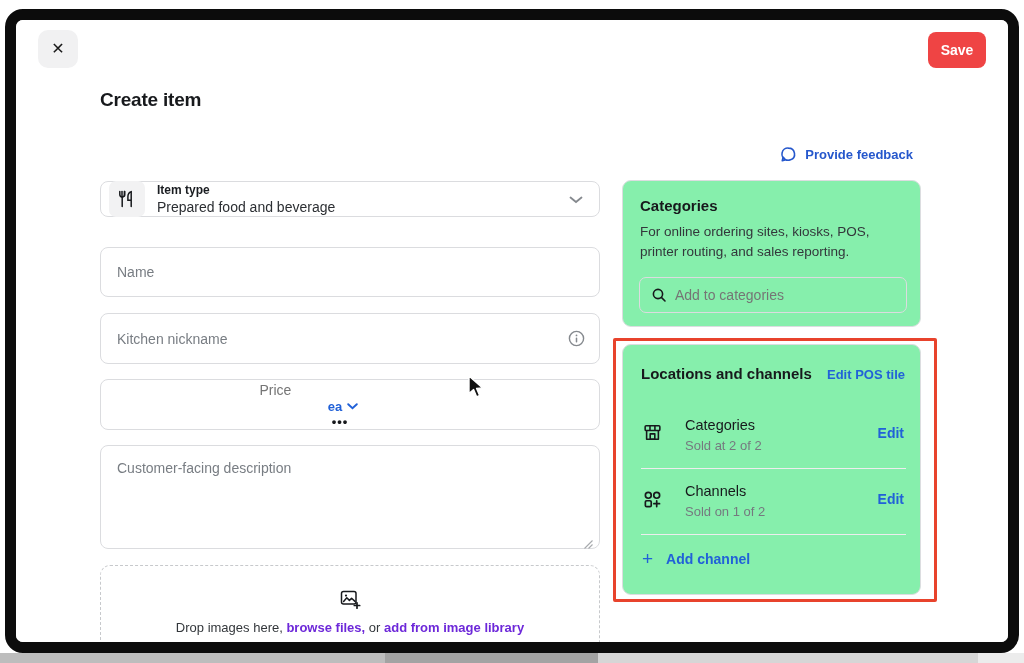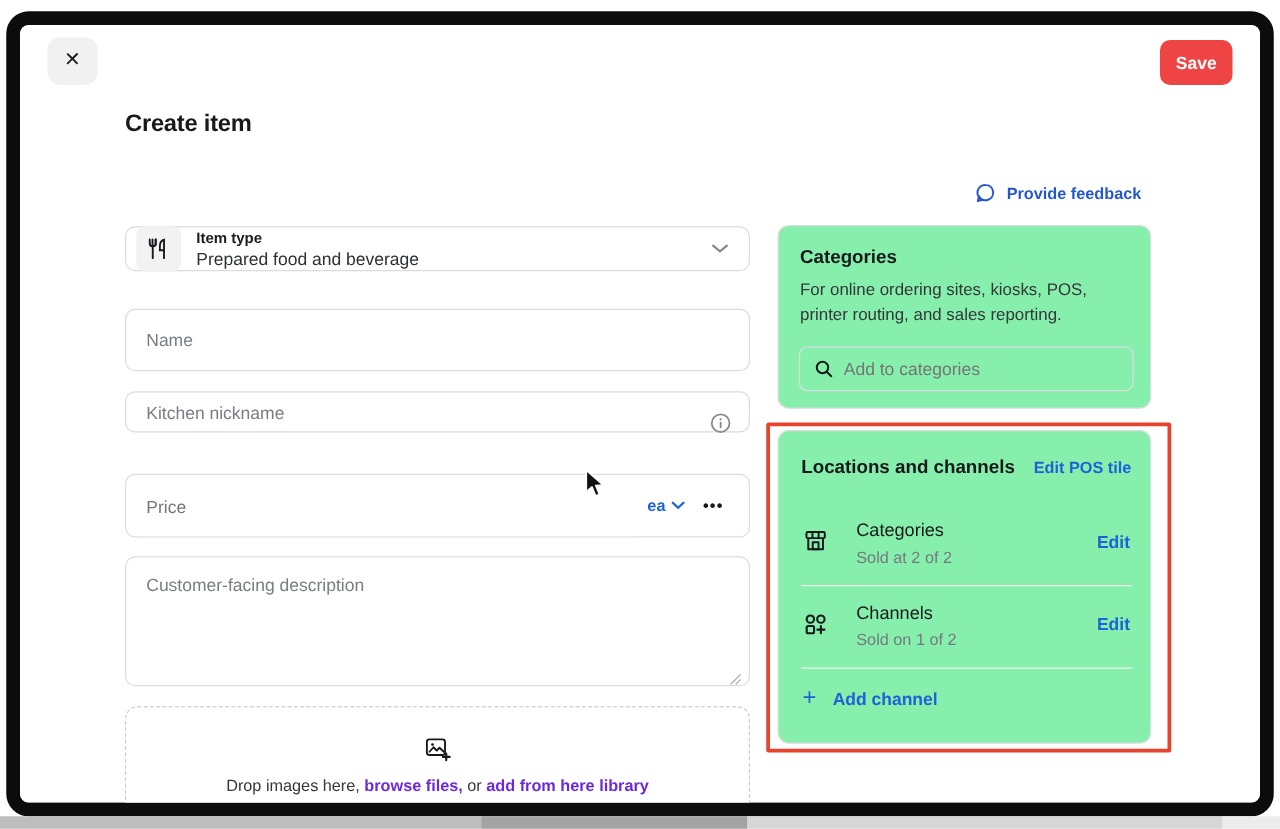--- a/index.html
+++ b/index.html
@@ -36,24 +36,24 @@
   .itemtype-text { margin-left:12px; flex:1; }
   .itemtype-label { font-size:12px; font-weight:700; color:#1a1d21; }
   .itemtype-value { font-size:14px; color:#2c2f33; margin-top:2px; }
   .itemtype-chevron { margin-right:16px; }
 
   .text-input { position:absolute; left:84px; width:500px; height:50px; background:#fff;
                 border:1px solid #dbdcdf; border-radius:8px; padding:0 16px;
                 font-size:14px; color:#1a1a1a; font-family:"Liberation Sans",sans-serif; }
   .text-input::placeholder, textarea::placeholder { color:#787d83; opacity:1; }
   .name-field    { top:227px; }
-  .kitchen-field { top:293px; height:33px; }
+  .kitchen-field { top:293px; height:51px; }
   .info-icon { position:absolute; left:552px; top:310px; }
 
-  .price-wrap { top:359px; height:51px; display:flex; align-items:center; }
+  .price-wrap { top:359px; height:51px; display:flex; align-items:center;flex-direction:column; }
   .price-input { border:none; outline:none; flex:1; height:100%; font-size:14px;
                  border-radius:8px; padding:0 16px; font-family:"Liberation Sans",sans-serif; }
   .unit-btn { display:flex; align-items:center; gap:5px; background:none; border:none;
               cursor:pointer; color:#2161d8; font-size:13px; font-weight:700; margin-right:14px; }
   .more-btn { background:none; border:none; cursor:pointer; font-size:13px; letter-spacing:1px;
               color:#17191c; font-weight:700; margin-right:20px; }
 
   .desc-field { position:absolute; left:84px; top:425px; width:500px; height:104px;
                 border:1px solid #dbdcdf; border-radius:8px; padding:14px 16px;
                 font-size:14px; resize:none; outline:none;
@@ -166,21 +166,21 @@
   <div class="dropzone">
     <div class="dropzone-icon">
       <svg width="22" height="22" viewBox="0 0 22 22" fill="none" stroke="#17191c" stroke-width="1.5" stroke-linejoin="round">
         <rect x="2.5" y="3.5" width="14.5" height="12.5" rx="2"></rect>
         <circle cx="7" cy="7.6" r="1.1" fill="#17191c" stroke="none"></circle>
         <path d="M4.6 13.4l3.2-3.6 2.6 2.6 2.2-2.2 3.4 3.2" stroke-linecap="round"></path>
         <path d="M18 14.8v5.4 M15.3 17.5h5.4" stroke-width="1.7" stroke-linecap="round"></path>
       </svg>
     </div>
     <div class="dropzone-text">
-      <span>Drop images here, </span><span class="dz-link">browse files,</span><span> or </span><span class="dz-link">add from here library</span>
+      <span>Drop images here, </span><span class="dz-link">browse files,</span><span> or </span><span class="dz-link">add from image library</span>
     </div>
   </div>
 
   <div class="feedback-row">
     <svg width="17" height="17" viewBox="0 0 18 18" fill="none" stroke="#2557cc" stroke-width="1.7" stroke-linejoin="round" stroke-linecap="round">
       <path d="M9 2.2a6.4 6.4 0 1 1 -5.6 9.5L2.4 15.6l3.9-1A6.4 6.4 0 0 1 9 2.2z"></path>
     </svg>
     <span class="feedback-label">Provide feedback</span>
   </div>
 

